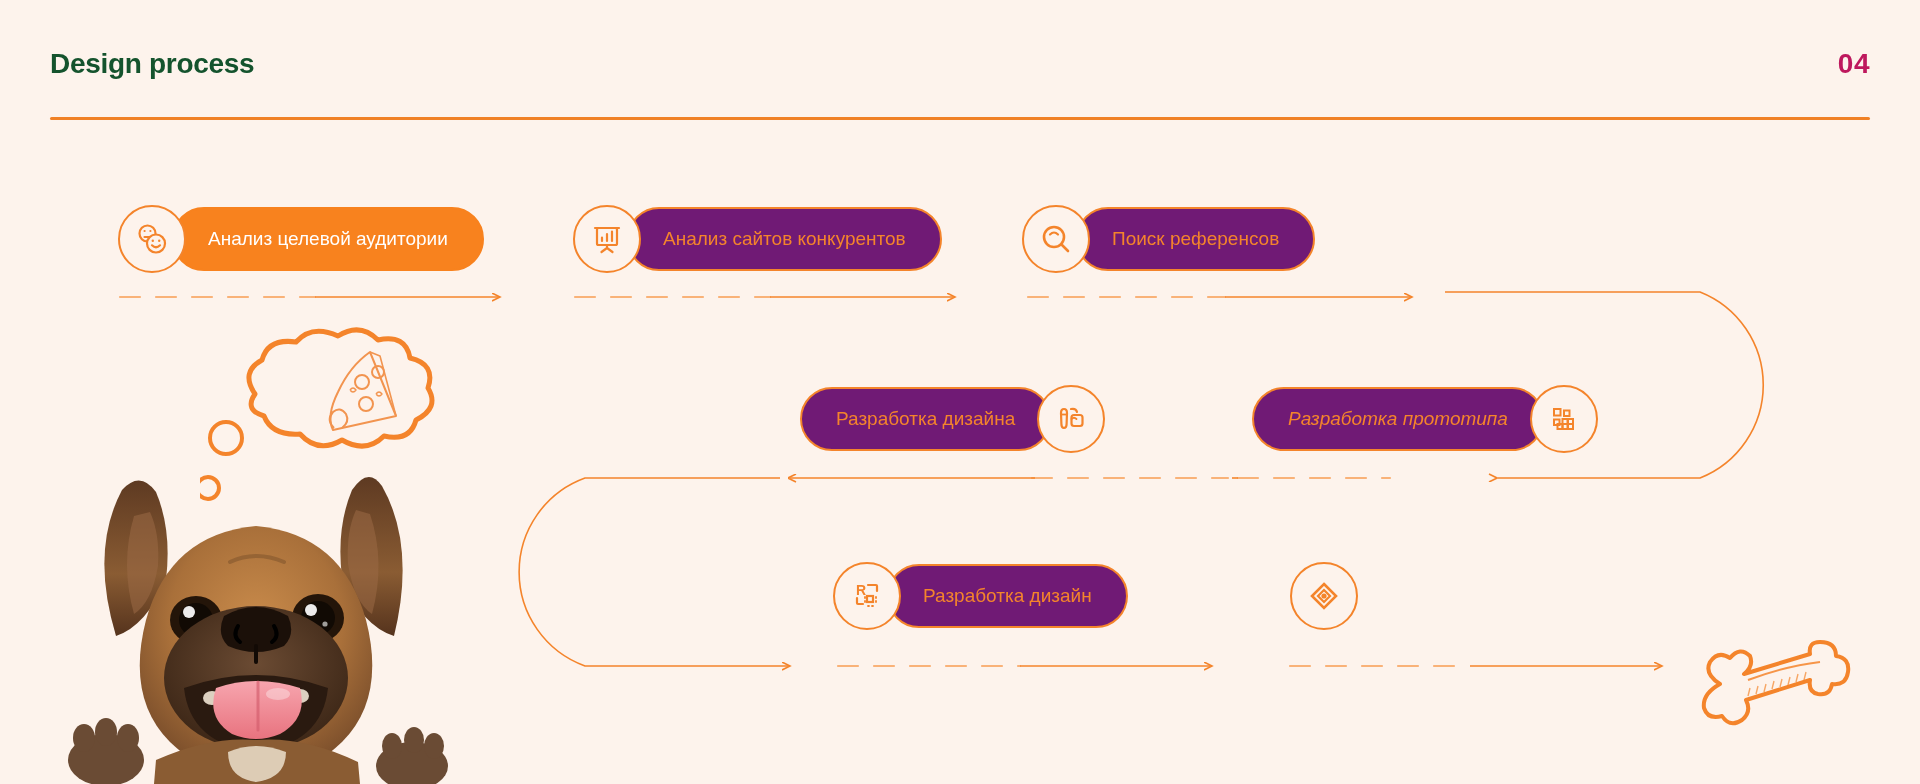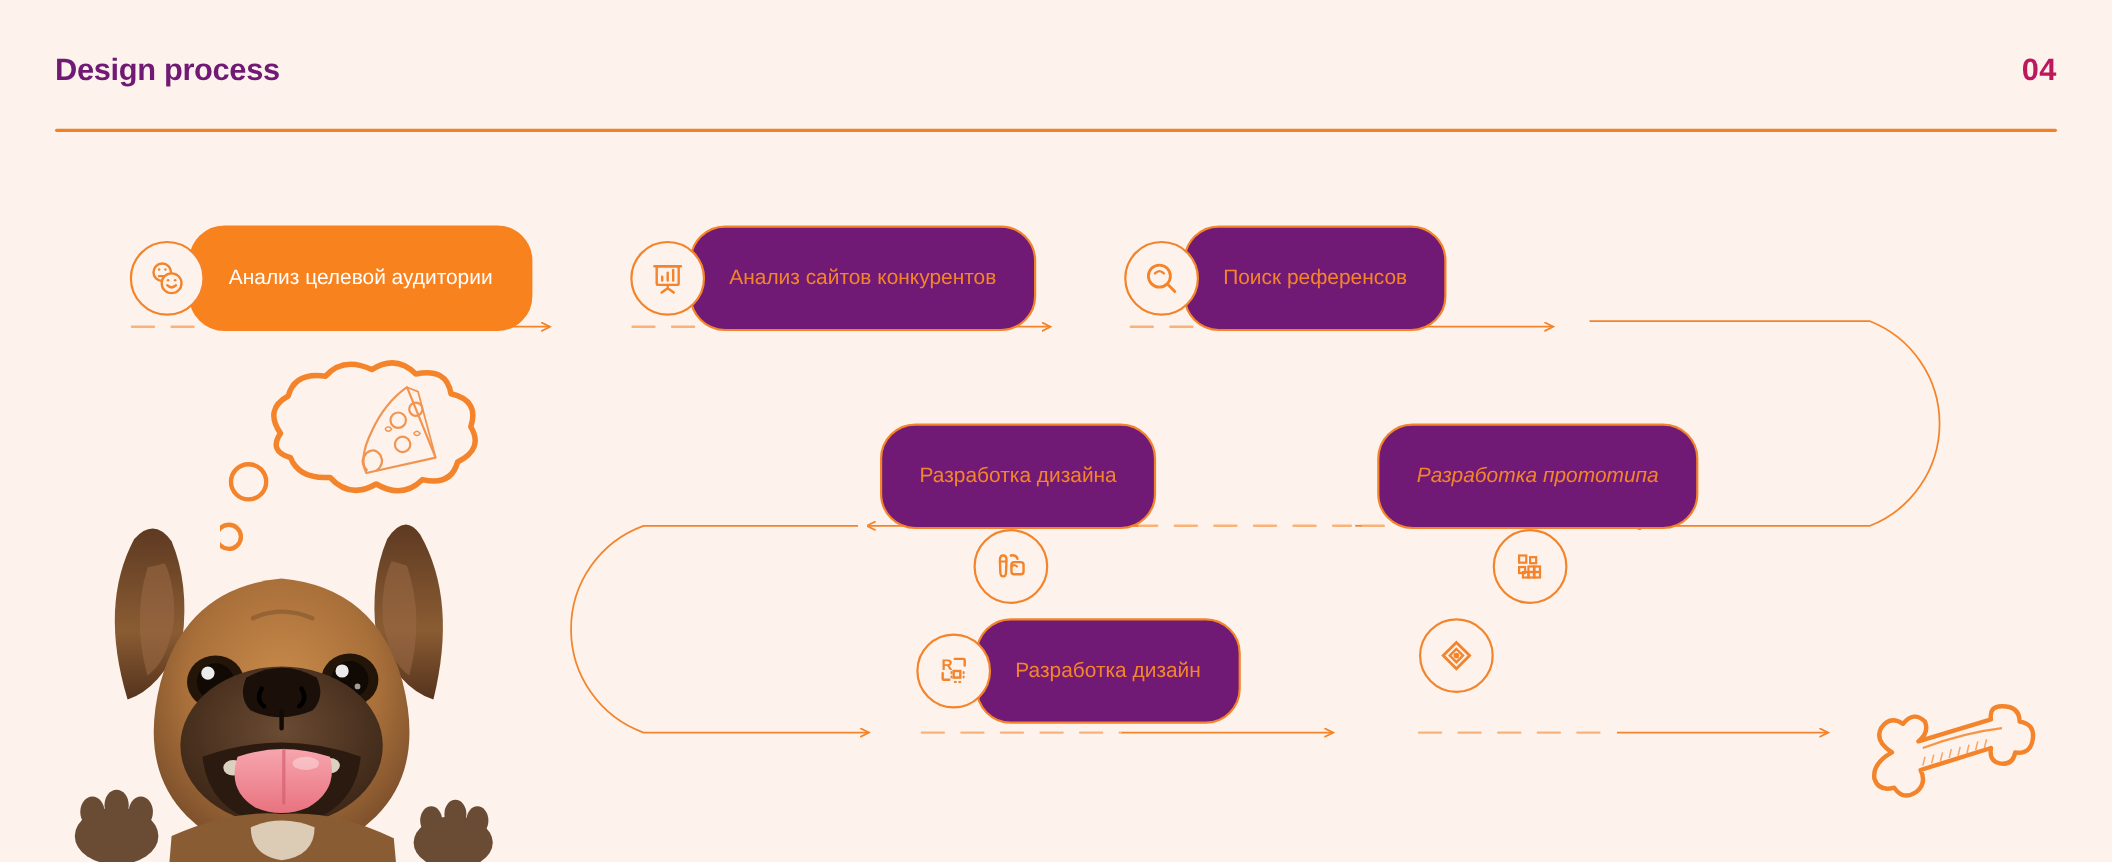--- a/index.html
+++ b/index.html
@@ -10,21 +10,21 @@
     overflow:hidden;position:relative;
   }
   .slide{position:absolute;inset:0;}
 
   
   .header{
     position:absolute;left:50px;top:48px;width:1820px;height:52px;
   }
   .page-title{
     position:absolute;left:0;top:0;
-    font-size:28px;font-weight:700;color:#701a75;letter-spacing:-0.3px;
+    font-size:28px;font-weight:700;color:#14532d;letter-spacing:-0.3px;
   }
   .page-number{
     position:absolute;right:0;top:0;
     font-size:28px;font-weight:700;color:#be185d;letter-spacing:0.5px;
   }
   .header-rule{
     position:absolute;left:50px;top:117px;width:1820px;height:3px;
     background:#F08126;border-radius:2px;
   }
 
@@ -33,28 +33,28 @@
   .node .icon-circle{
     width:64px;height:64px;border-radius:50%;
     border:2.4px solid #F4842B;background:#FDF3EC;
     display:flex;align-items:center;justify-content:center;
     flex:0 0 auto;position:relative;z-index:3;
   }
   .node .icon-circle svg{display:block;}
   .pill{
     height:60px;border-radius:32px;
     display:flex;align-items:center;justify-content:center;
-    padding:16px 34px;font-size:19px;font-weight:500;white-space:nowrap;
+    padding:0 34px;font-size:19px;font-weight:500;white-space:nowrap;
     position:relative;z-index:2;
   }
   .pill.outline{border:2.4px solid #F4842B;color:#F4842B;background:#701a75;}
   .pill.filled{background:#F8821E;color:#FFFFFF;border:2.4px solid #F8821E;}
   .node.icon-left .pill{margin-left:-14px;}
   .node.icon-right .pill{margin-right:-14px;}
-  .node.icon-right{flex-direction:column;}
+  .node.icon-right{}
   .node.icon-right .icon-circle{order:2;}
   .node.icon-right .pill{order:1;}
 
   
   #node-audience{left:118px;top:205px;}
   #node-competitors{left:573px;top:205px;}
   #node-references{left:1022px;top:205px;text-align:right;}
   #node-design{left:800px;top:385px;}
   #node-prototype{left:1252px;top:385px;font-style:italic;}
   #node-adaptive{left:833px;top:562px;}

